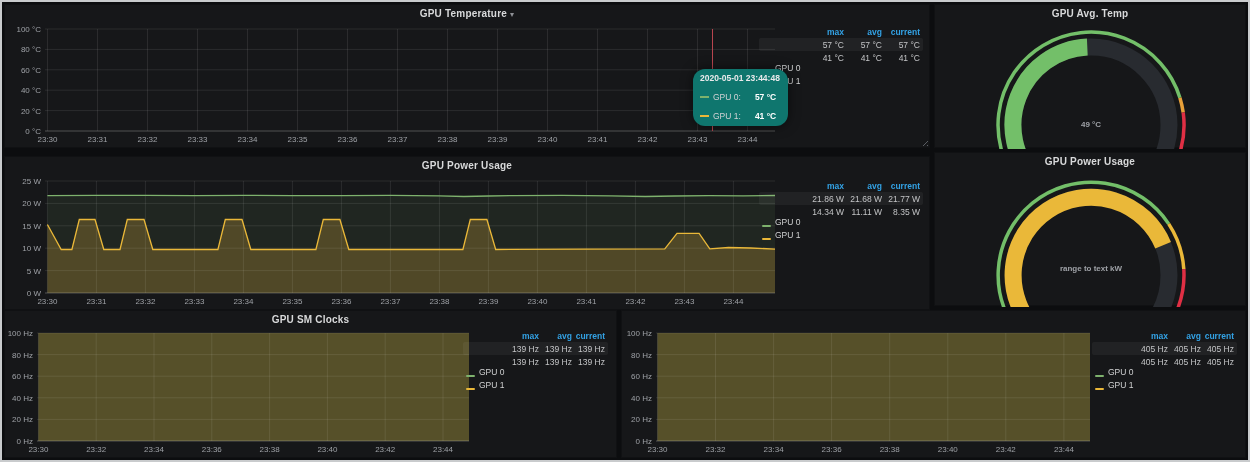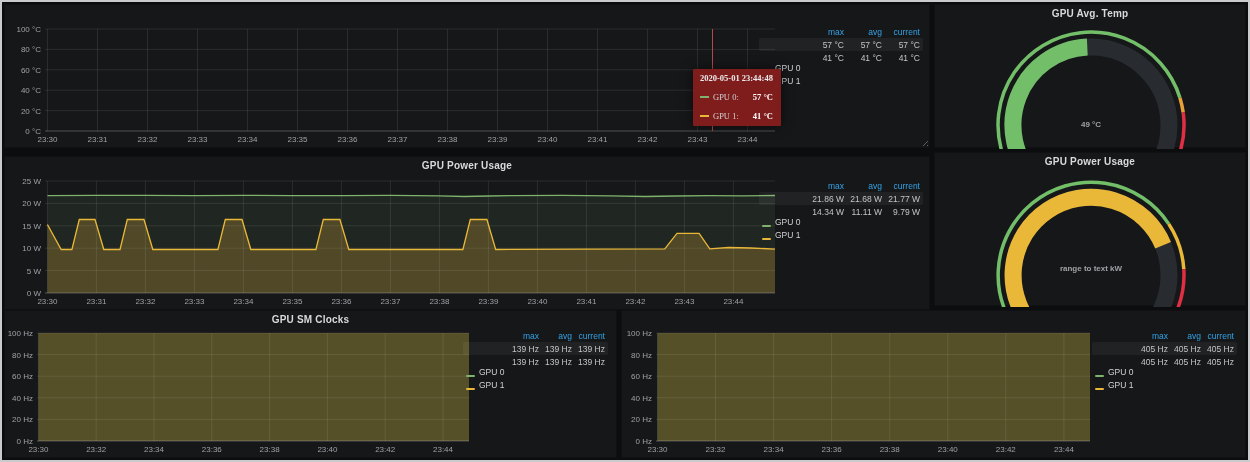--- a/index.html
+++ b/index.html
@@ -22,44 +22,45 @@
   .gbg{fill:none;stroke:#282b30;}
   
   .legend{position:absolute;font-size:8.5px;color:#c3c4c6;}
   .lrow{display:flex;align-items:center;height:13px;padding:0 3px;border-radius:2px;}
   .lrow.hl{background:rgba(255,255,255,0.05);}
   .lname{display:flex;align-items:flex-end;width:44px;color:#d0d1d2;cursor:pointer;margin-top:46px;}
   .lname .sw{display:inline-block;width:9px;height:2px;margin-right:4px;border-radius:1px;}
   .lcell{display:inline-block;width:38px;text-align:right;}
   .legend.narrow .lname{width:40px;}
   .legend.narrow .lcell{width:33px;}
-  .lhead .lh{color:#33a2e5;font-weight:normal;}
+  .lhead .lh{color:#33a2e5;font-weight:bold;}
   
   .tooltip{
-    position:absolute;z-index:5;background:#7f1d1d;border-radius:1px;
+    position:absolute;z-index:5;background:#0f766e;border-radius:12px;
     padding:4px 8px 5px 7px;font-size:8.5px;color:#d0d1d3;
-    box-shadow:0 0 12px rgba(0,0,0,0.55);white-space:nowrap;font-family:Liberation Serif, serif;
+    box-shadow:0 0 12px rgba(0,0,0,0.55);white-space:nowrap;
   }
   .tt-time{font-weight:bold;color:#eaeaec;margin-bottom:3px;}
   .tt-row{display:flex;align-items:center;margin-top:9px;}
   .tt-sw{display:inline-block;width:9px;height:2px;margin-right:4px;}
   .tt-val{font-weight:bold;color:#fff;margin-left:14px;}
   
   .resize-handle{
     position:absolute;right:1px;bottom:1px;width:8px;height:8px;cursor:se-resize;
     background:repeating-linear-gradient(-45deg,#5a5d63 0 1px,transparent 1px 3px);
     clip-path:polygon(100% 0,100% 100%,0 100%);
   }
 </style>
 </head>
 <body>
 
 <div class="page">
 
   <div class="panel" id="p-temp" style="left:4px;top:4px;width:926px;height:144px;">
+    <div class="panel-title"><span>GPU Temperature</span><span class="caret">▾</span></div>
     <div class="chartbox" style="top:18px;"><svg width="775" height="122" viewBox="0 0 775 122">
           <line class="grid" x1="40.5" y1="6" x2="40.5" y2="108"></line>
           <line class="grid" x1="90.5" y1="6" x2="90.5" y2="108"></line>
           <line class="grid" x1="140.5" y1="6" x2="140.5" y2="108"></line>
           <line class="grid" x1="190.5" y1="6" x2="190.5" y2="108"></line>
           <line class="grid" x1="240.5" y1="6" x2="240.5" y2="108"></line>
           <line class="grid" x1="290.5" y1="6" x2="290.5" y2="108"></line>
           <line class="grid" x1="340.5" y1="6" x2="340.5" y2="108"></line>
           <line class="grid" x1="390.5" y1="6" x2="390.5" y2="108"></line>
           <line class="grid" x1="440.5" y1="6" x2="440.5" y2="108"></line>
@@ -206,21 +207,21 @@
         <div class="lrow hl">
           <span class="lname"><i class="sw" style="background:#7eb26d"></i>GPU 0</span>
           <span class="lcell">21.86 W</span>
           <span class="lcell">21.68 W</span>
           <span class="lcell">21.77 W</span>
         </div>
         <div class="lrow">
           <span class="lname"><i class="sw" style="background:#eab839"></i>GPU 1</span>
           <span class="lcell">14.34 W</span>
           <span class="lcell">11.11 W</span>
-          <span class="lcell">9.79 W</span>
+          <span class="lcell">8.35 W</span>
         </div>
       </div>
   </div>
 
   <div class="panel" id="p-powertotal" style="left:934px;top:152px;width:312px;height:154px;">
     <div class="panel-title"><span>GPU Power Usage</span></div>
     <div class="chartbox" style="top:22px;left:0;"><svg width="312" height="132" viewBox="0 0 312 132">
           <path class="gbg" d="M 100.8 155.2 A 78 78 0 1 1 211.2 155.2" stroke-width="17"></path>
           <path d="M 90.2 165.8 A 93 93 0 1 1 233.7 48.9" fill="none" stroke="#73bf69" stroke-width="3.5"></path>
           <path d="M 233.7 48.9 A 93 93 0 0 1 248.8 94.2" fill="none" stroke="#eab839" stroke-width="3.5"></path>

